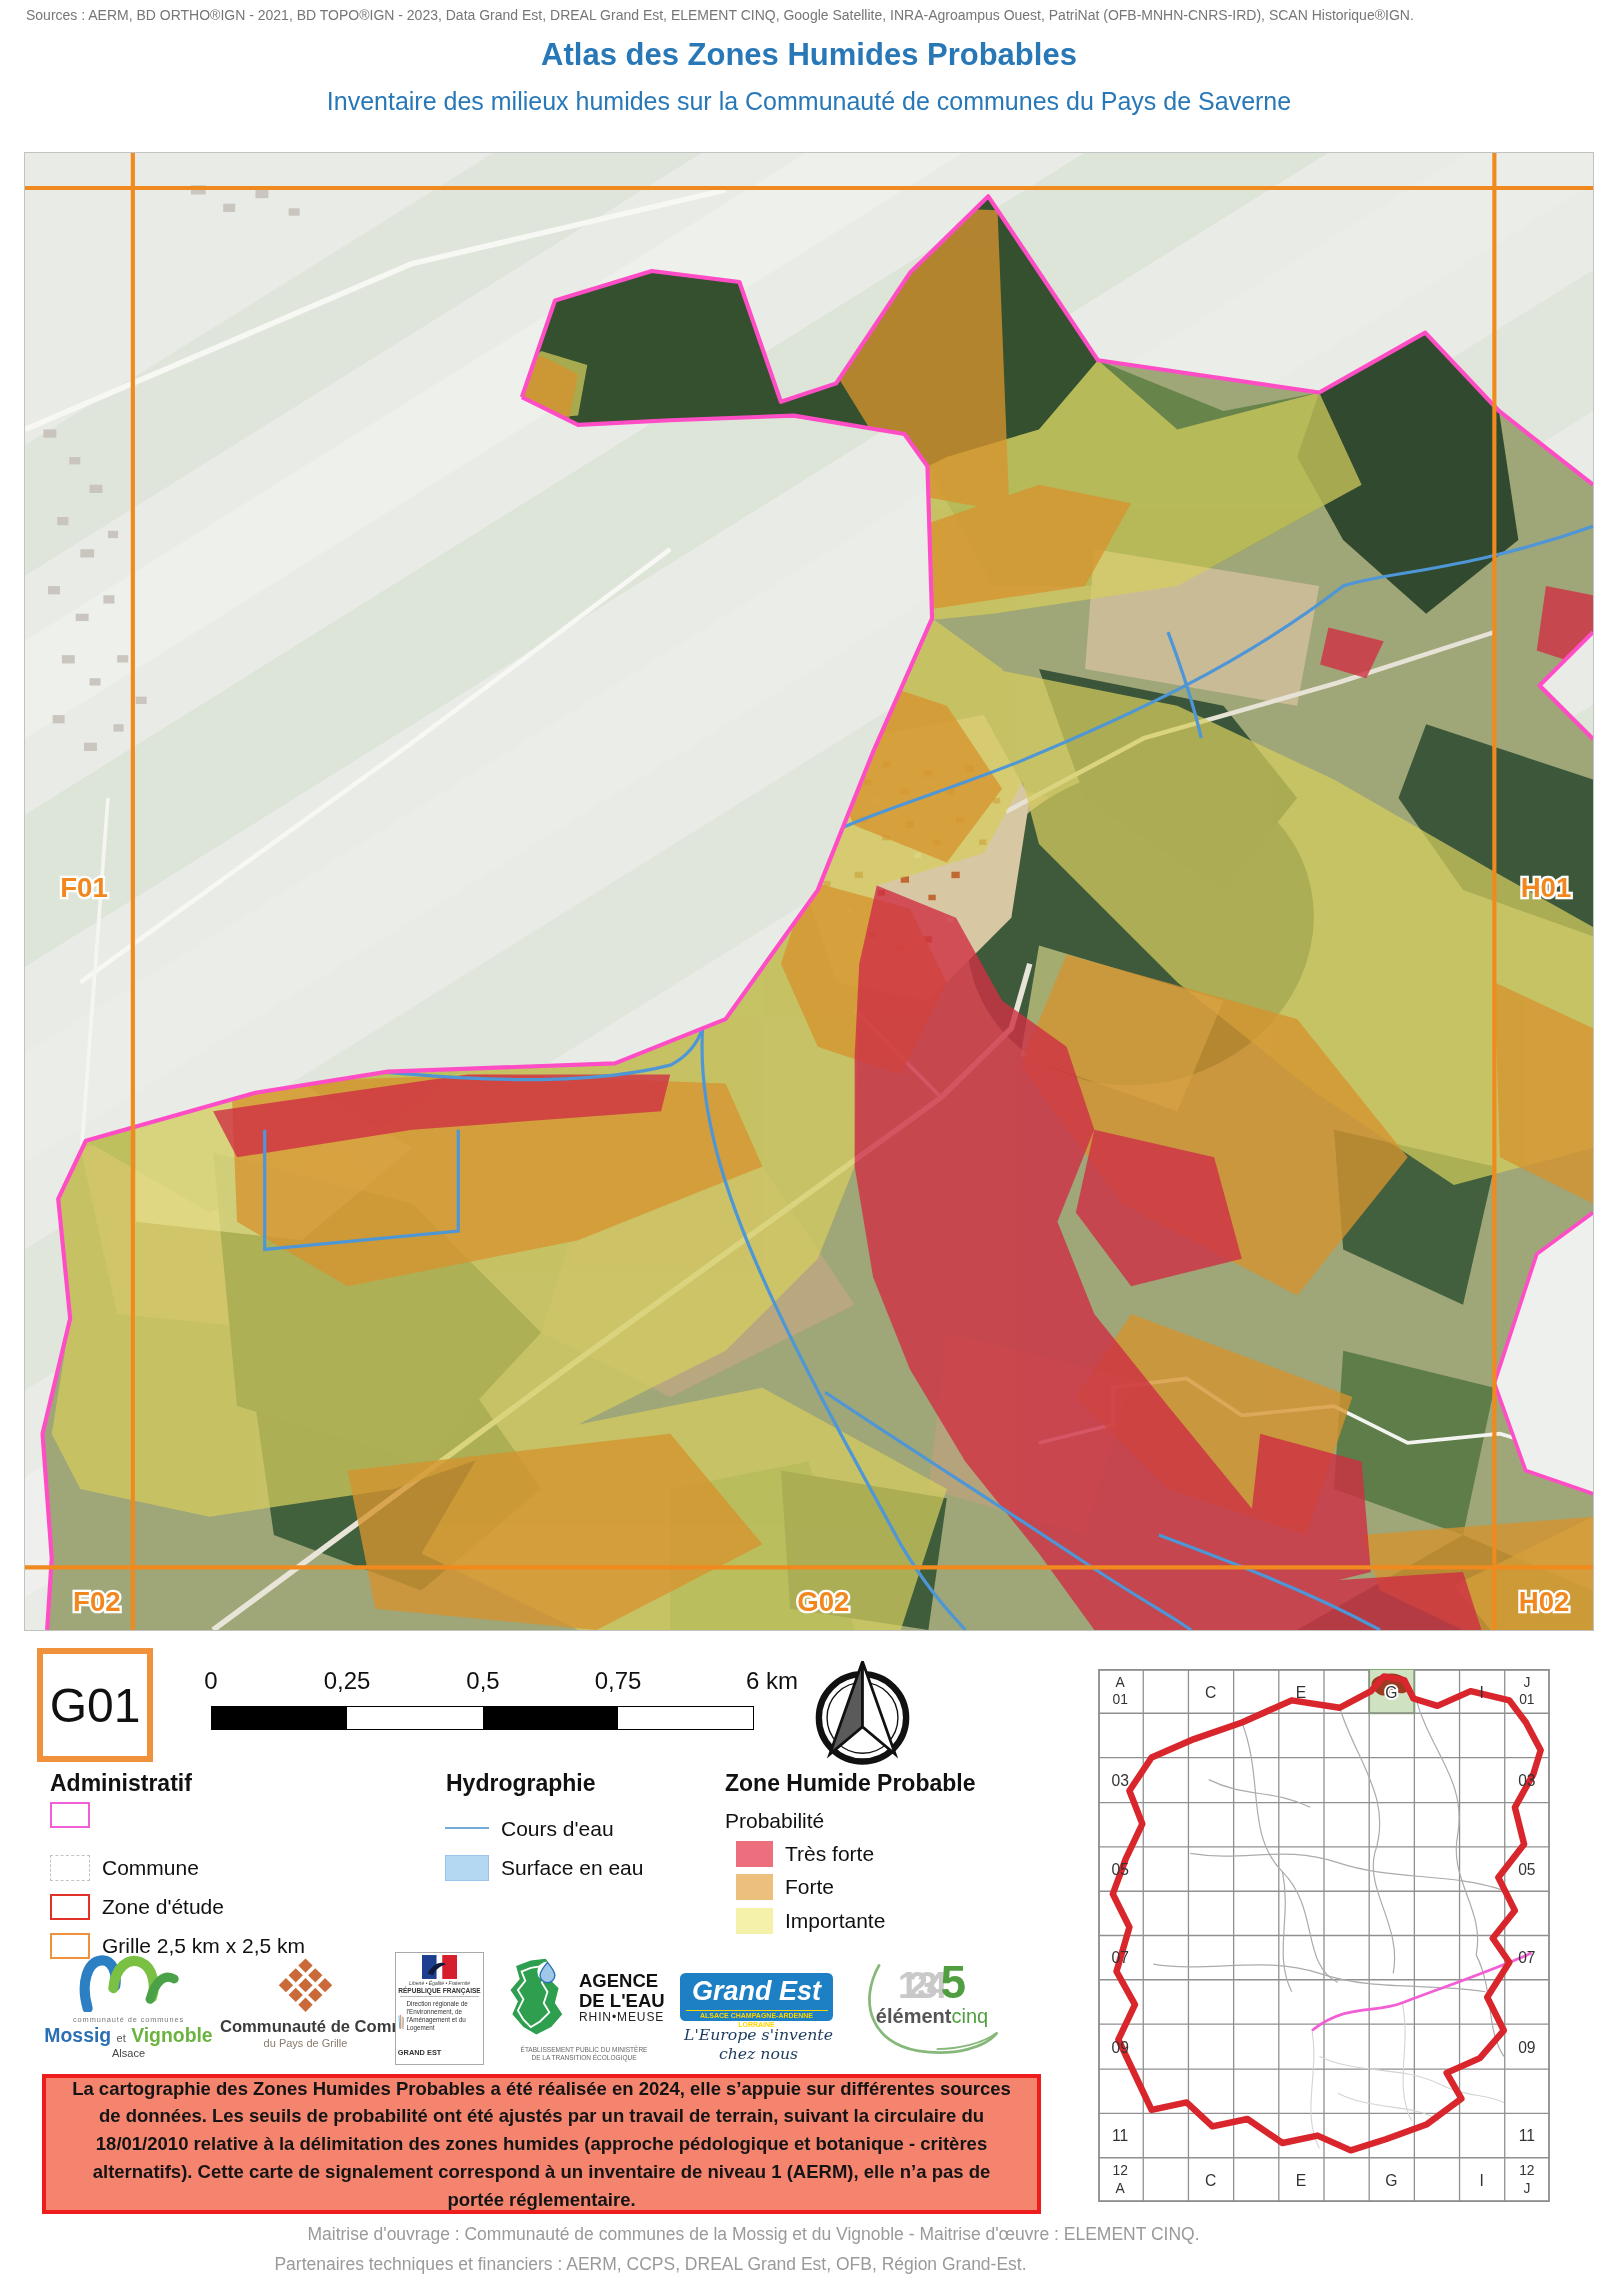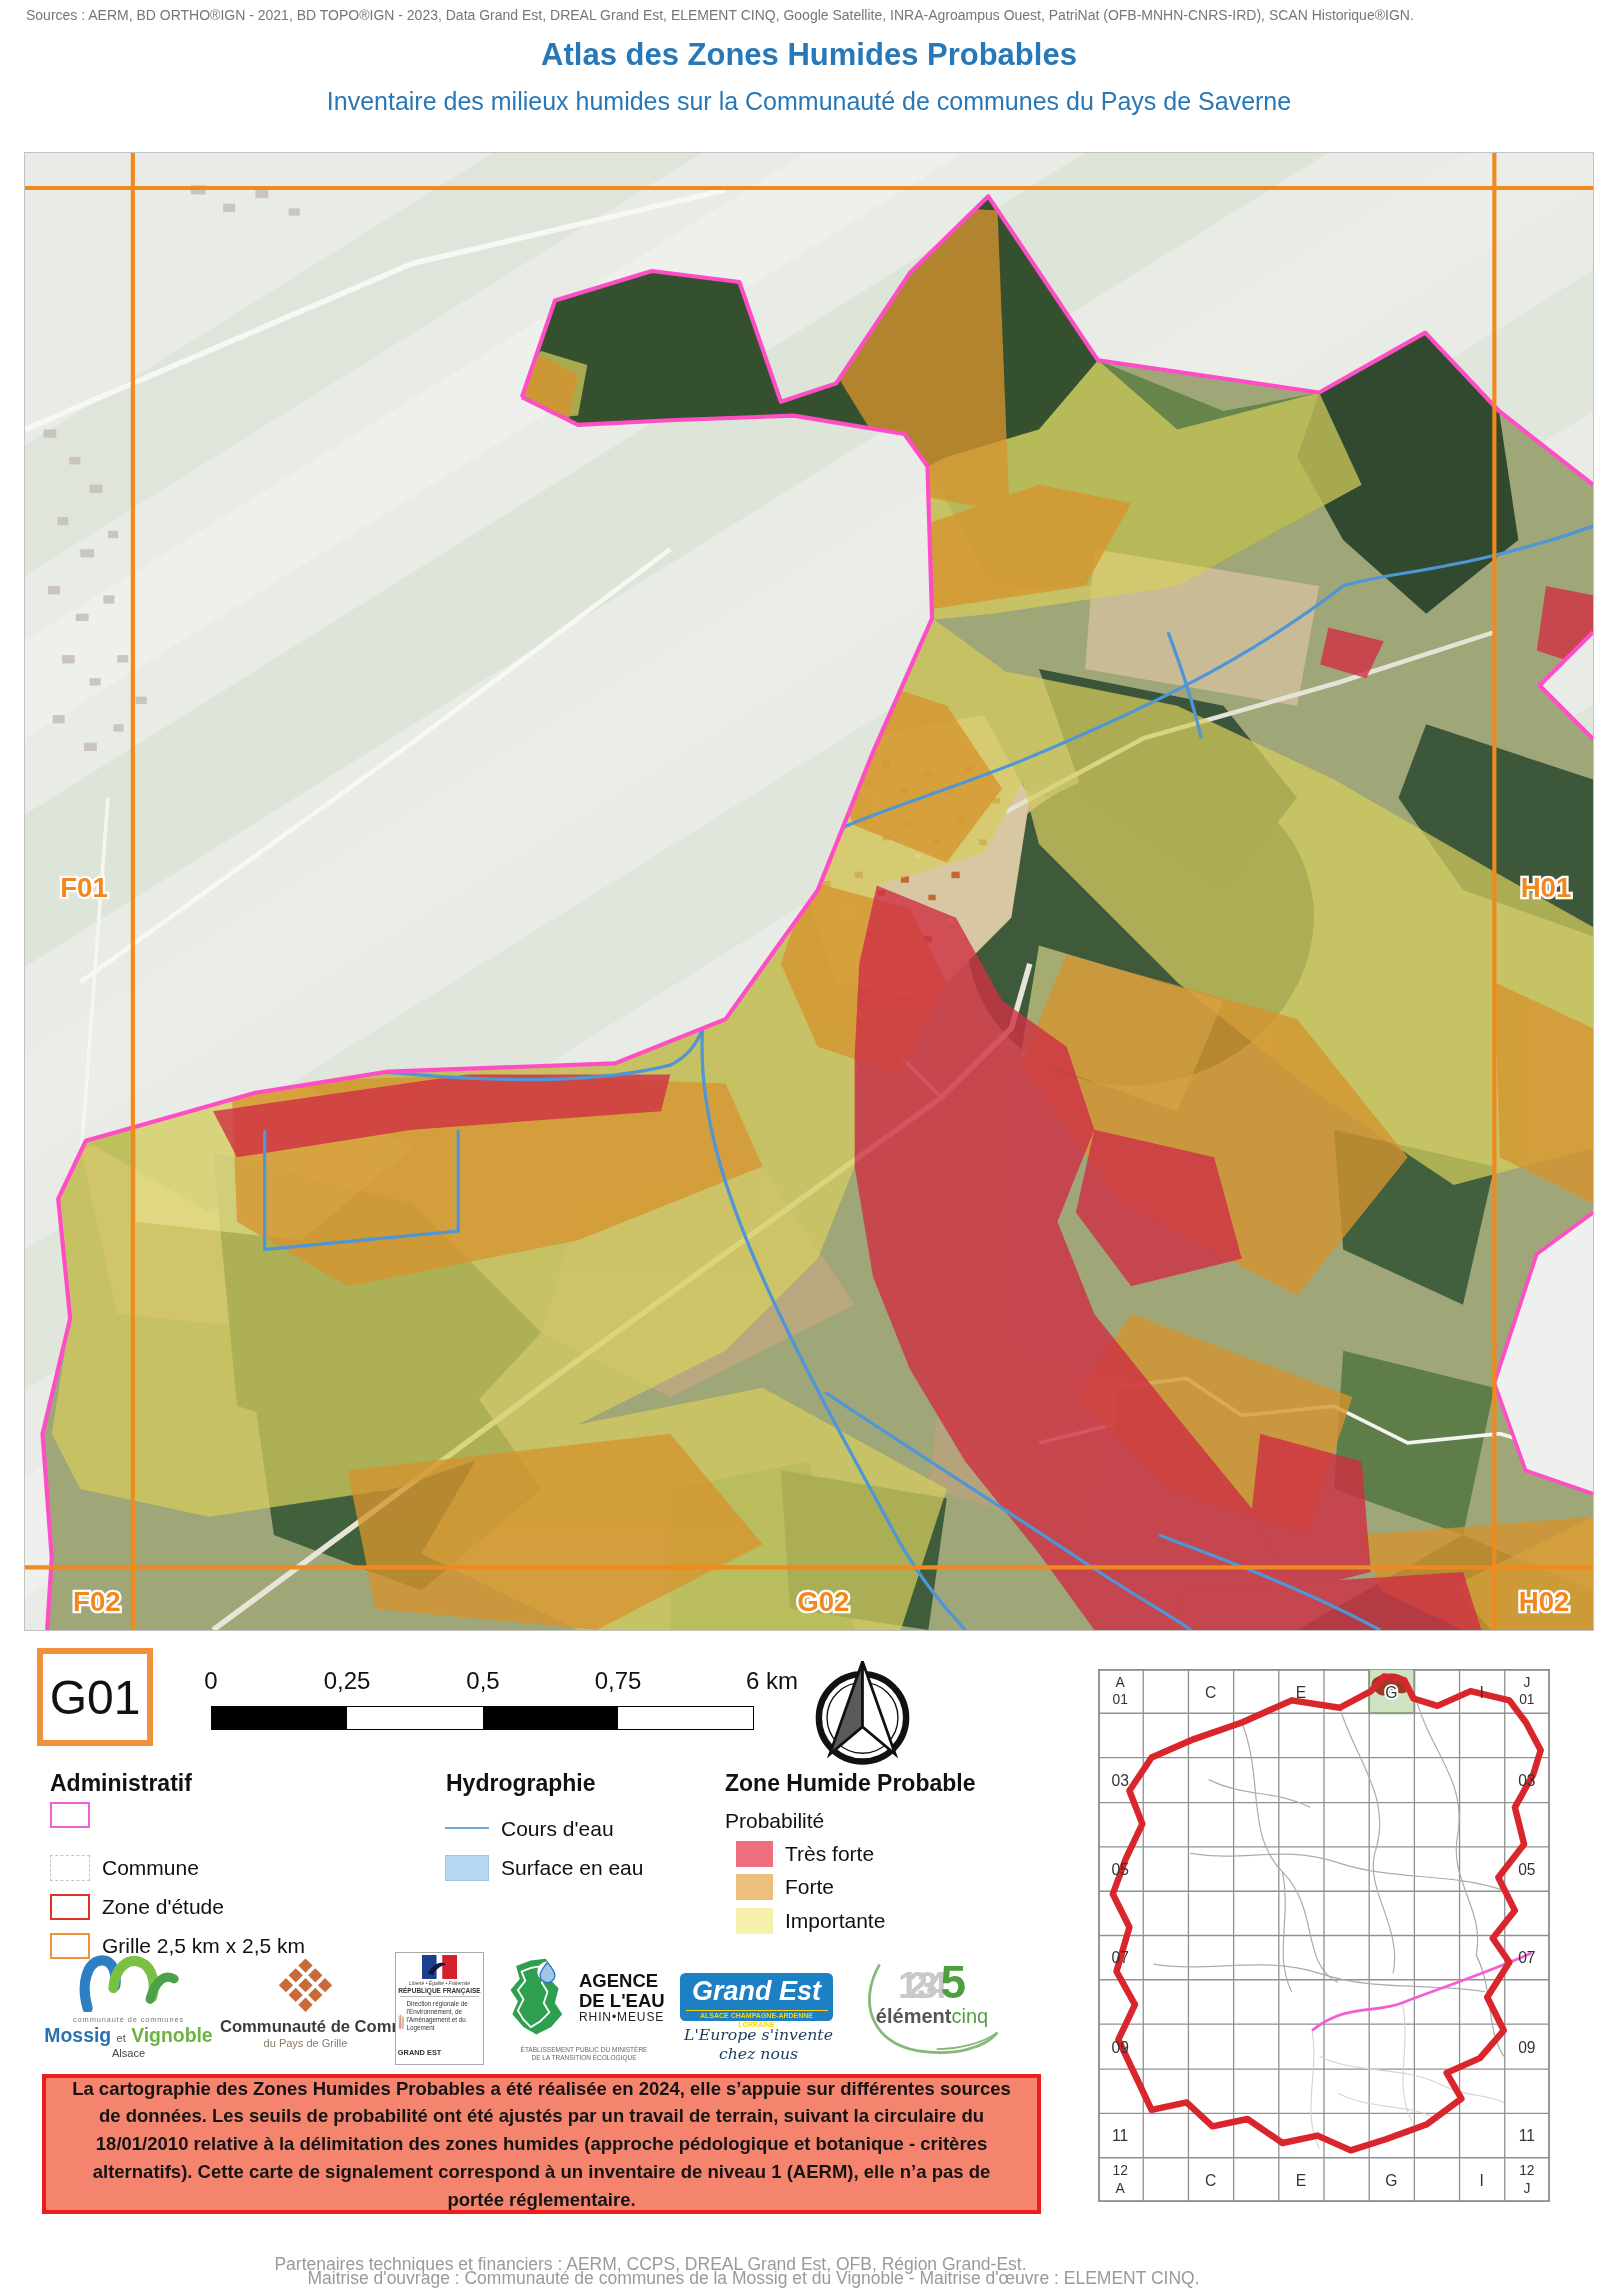--- a/index.html
+++ b/index.html
@@ -7,21 +7,21 @@
        font-family:"Liberation Sans",sans-serif;overflow:hidden;}
   .abs{position:absolute;}
   
   .sources{left:26px;top:7.4px;width:1569px;font-size:14px;color:#767676;}
   .title{left:0;top:37px;width:1618px;text-align:center;font-size:31px;font-weight:bold;color:#2878b8;}
   .subtitle{left:0;top:87px;width:1618px;text-align:center;font-size:25px;color:#2878b8;}
   
   .map-frame{left:24px;top:152px;width:1570px;height:1479px;border:0.9px solid #c2c2c2;box-sizing:border-box;}
   .map-frame svg{display:block;width:100%;height:100%;}
   
-  .cellref{left:37px;top:1648px;width:116px;height:98px;background:#fff;border:6.5px solid #f0913c;
+  .cellref{left:37px;top:1648px;width:116px;height:114px;background:#fff;border:6.5px solid #f0913c;
            box-sizing:border-box;display:flex;align-items:center;justify-content:center;
            font-size:48px;color:#111;}
   .sb-label{position:absolute;top:1667px;font-size:24px;color:#111;transform:translateX(-50%);white-space:nowrap;}
   .sb-bar{left:211px;top:1706px;width:543px;height:24px;border:1.8px solid #000;box-sizing:border-box;display:flex;}
   .sb-seg{flex:1;}
   .sb-seg.b{background:#000;} .sb-seg.w{background:#fff;}
   .compass{left:807px;top:1656px;}
   
   .leg-h{font-size:23px;font-weight:bold;color:#111;}
   .leg-item{position:absolute;display:flex;align-items:flex-start;}
@@ -56,21 +56,21 @@
   .e5-five{font-size:46px;font-weight:bold;color:#4f9e3f;letter-spacing:0;}
   .e5-words{font-size:20px;font-weight:bold;color:#555;margin-top:-3.7px;}
   .e5-words .cinq{color:#4f9e3f;font-weight:normal;}
   
   .notice{left:42px;top:2074px;width:999px;height:140px;background:#f5846e;border:4.6px solid #ee1c1c;
           box-sizing:border-box;display:flex;align-items:center;justify-content:center;}
   .notice p{margin:0;padding:3.7px 16.6px;font-size:18.5px;font-weight:bold;color:#141414;text-align:center;line-height:1.5;}
   
   .minimap{left:1098px;top:1669px;width:452px;height:533px;background:#fff;}
   
-  .footer1{left:0;top:2224px;width:1507px;text-align:center;font-size:17.5px;color:#9a9a9a;margin-top:44px;}
+  .footer1{left:0;top:2224px;width:1507px;text-align:center;font-size:17.5px;color:#9a9a9a;}
   .footer2{left:0;top:2254px;width:1301px;text-align:center;font-size:17.5px;color:#9a9a9a;}
   text{font-family:"Liberation Sans",sans-serif;}
   .maplabel{font-size:30px;font-weight:bold;fill:#f2871d;stroke:#ffffff;stroke-width:5px;paint-order:stroke;}
   .mm-lab{font-size:17px;fill:#333;text-anchor:middle;}
   .mm-lab2{font-size:15px;fill:#333;text-anchor:middle;}
 </style>
 </head>
 <body>
 
 <div class="abs sources">Sources : AERM, BD ORTHO®IGN - 2021, BD TOPO®IGN - 2023, Data Grand Est, DREAL Grand Est, ELEMENT CINQ, Google Satellite, INRA-Agroampus Ouest, PatriNat (OFB-MNHN-CNRS-IRD), SCAN Historique®IGN.</div>

